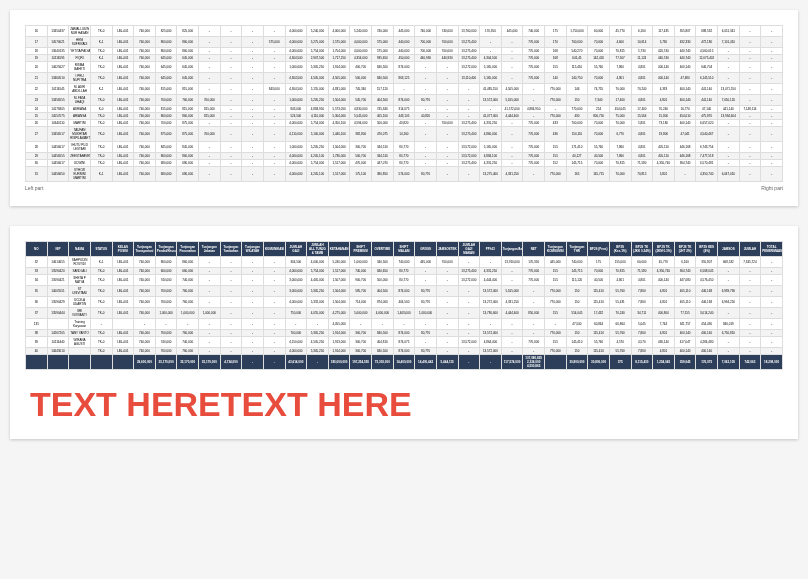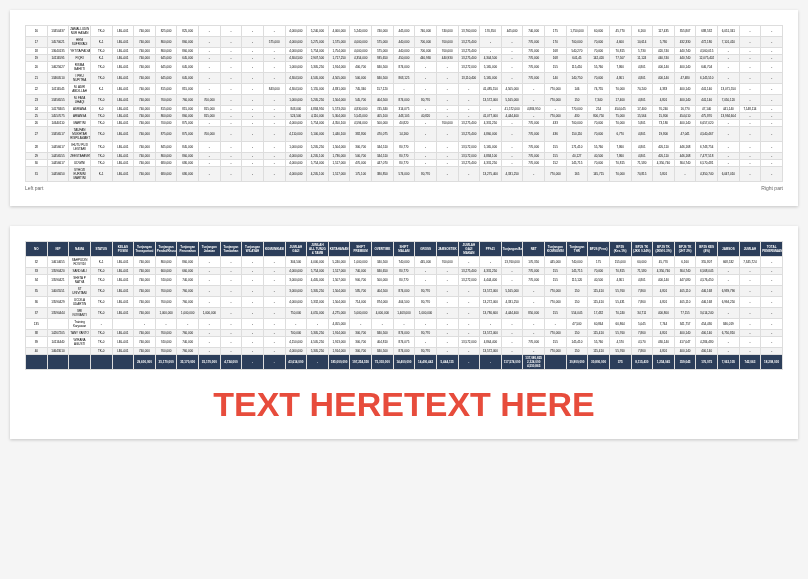--- a/index.html
+++ b/index.html
@@ -5,21 +5,21 @@
 body{margin:0;background:#f5f5f5;font-family:Arial,sans-serif;padding:10px}
 .page{background:#fff;margin:0 auto 20px;padding:15px;box-shadow:0 1px 3px rgba(0,0,0,.2);width:758px}
 .table-wrap{overflow:hidden}
 table{width:100%;border-collapse:collapse;font-size:3px;table-layout:fixed}
 thead tr{background:#2c3e5a;color:#fff}
 th,td{padding:1px;text-align:center;border:.5px solid #ddd;overflow:hidden}
 tbody tr:nth-child(even){background:#f3f3f3}
 tbody tr:nth-child(odd){background:#fff}
 .total-row{background:#2c3e5a;color:#fff;font-weight:bold}
 .footer-labels{display:flex;justify-content:space-between;font-size:5px;color:#666;margin-top:3px}
-.text-here{color:#e74c3c;font-size:34px;font-weight:bold;display:flex;justify-content:center;margin-top:15px;padding:0 5px}
+.text-here{color:#e74c3c;font-size:34px;font-weight:bold;display:flex;justify-content:flex-start;margin-top:15px;padding:0 5px}
 .total-row td{background:#2c3e5a;color:#fff}
 </style>
 </head>
 <body>
 
 <div class="page">
   <div class="table-wrap">
     <table>
       <tbody id="tb1">
           <tr>

